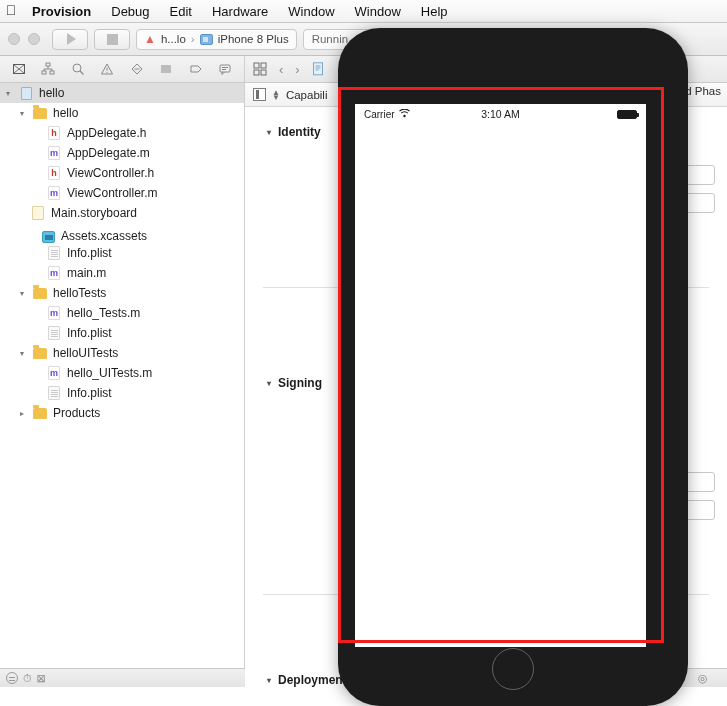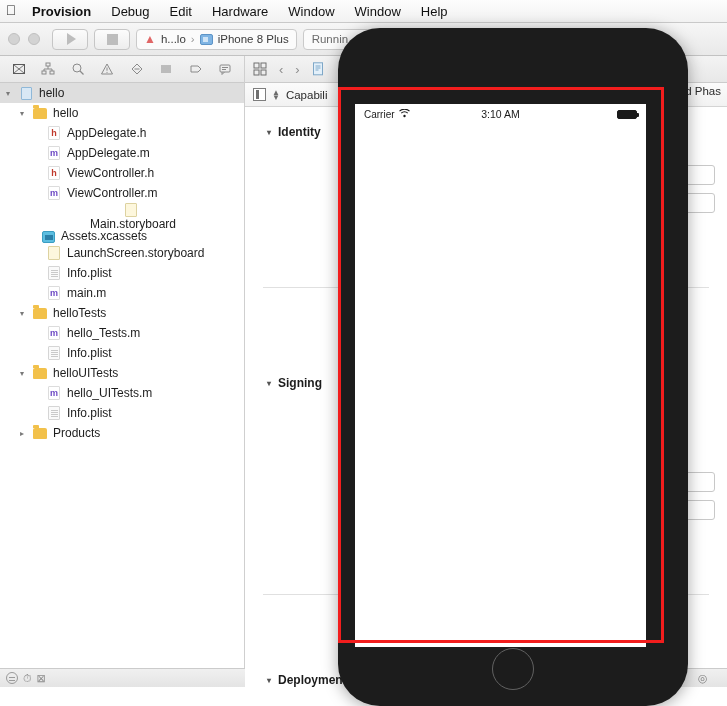--- a/index.html
+++ b/index.html
@@ -295,40 +295,33 @@
           </span>
           <span class="lbl">ViewController.h</span>
         </div>
         <div class="row" style="padding-left: 34px;">
           <span class="disc"></span>
           <span class="fi">
             <span class="ic-m">m</span>
           </span>
           <span class="lbl">ViewController.m</span>
         </div>
-        <div class="row" style="padding-left: 18px; flex-direction: column;">
+        <div class="row" style="padding-left: 18px;">
           <span class="disc"></span>
           <span class="fi">
             <span class="ic-sb"></span>
           </span>
           <span class="lbl">Main.storyboard</span>
         </div>
         <div class="row" style="padding-left: 28px; align-items: flex-end;">
           <span class="disc"></span>
           <span class="fi">
             <span class="ic-xc"></span>
           </span>
           <span class="lbl">Assets.xcassets</span>
-        </div>
-        <div class="row" style="padding-left: 34px;">
-          <span class="disc"></span>
-          <span class="fi">
-            <span class="ic-sb"></span>
-          </span>
-          <span class="lbl">LaunchScreen.storyboard</span>
         </div>
         <div class="row" style="padding-left: 34px;">
           <span class="disc"></span>
           <span class="fi">
             <span class="ic-plist"></span>
           </span>
           <span class="lbl">Info.plist</span>
         </div>
         <div class="row" style="padding-left: 34px;">
           <span class="disc"></span>

